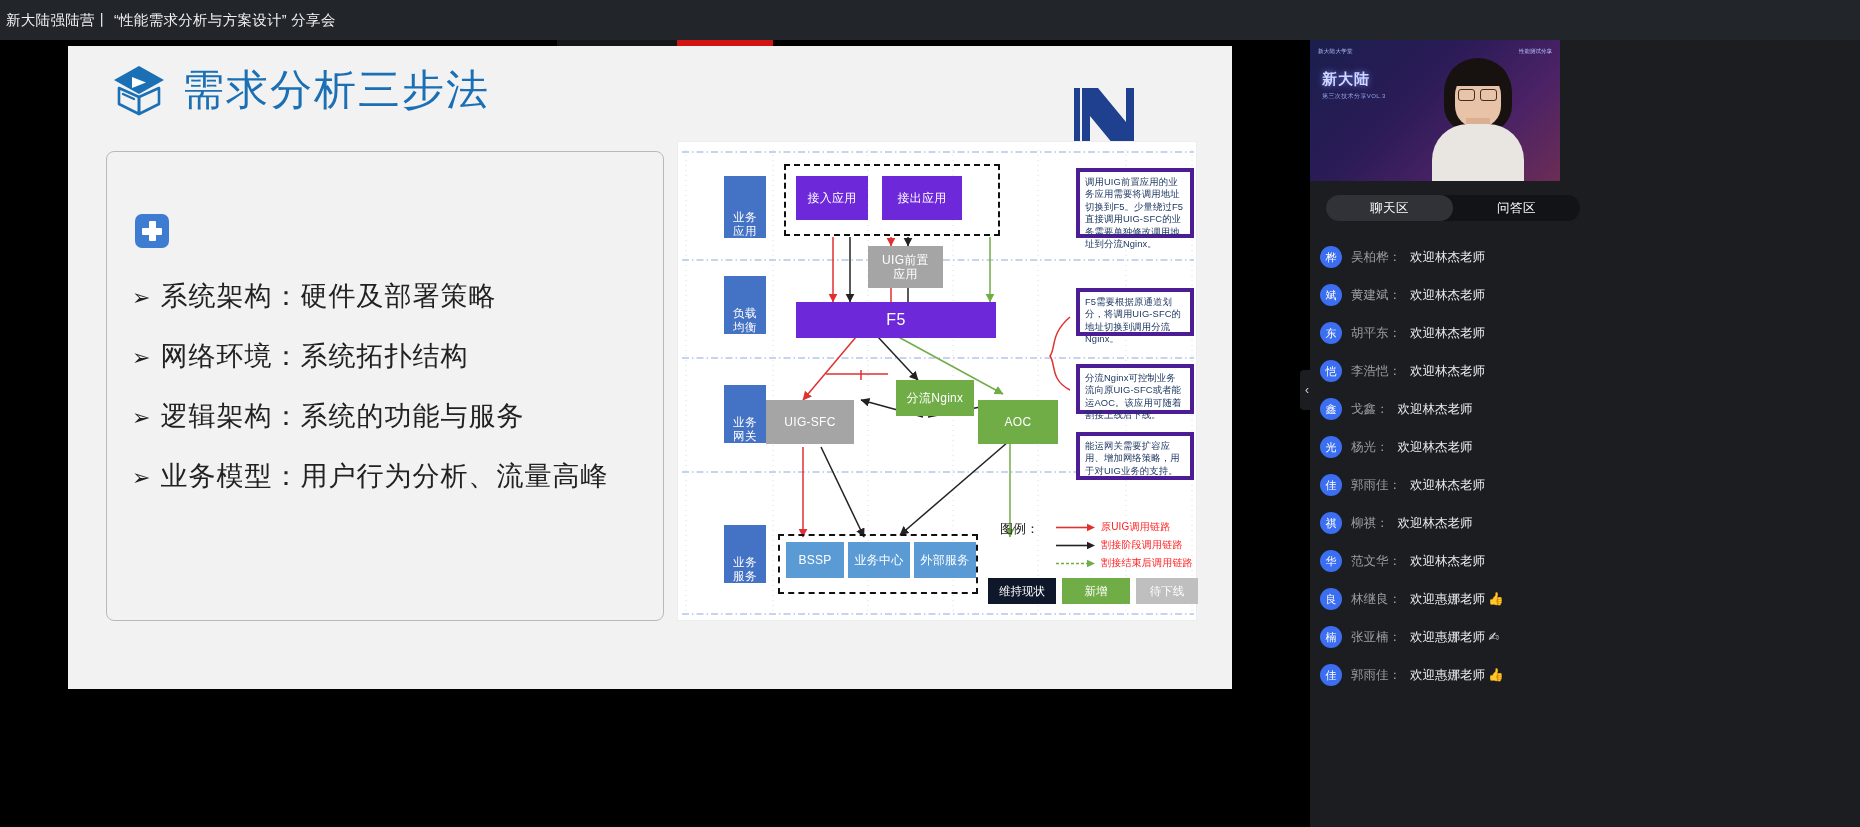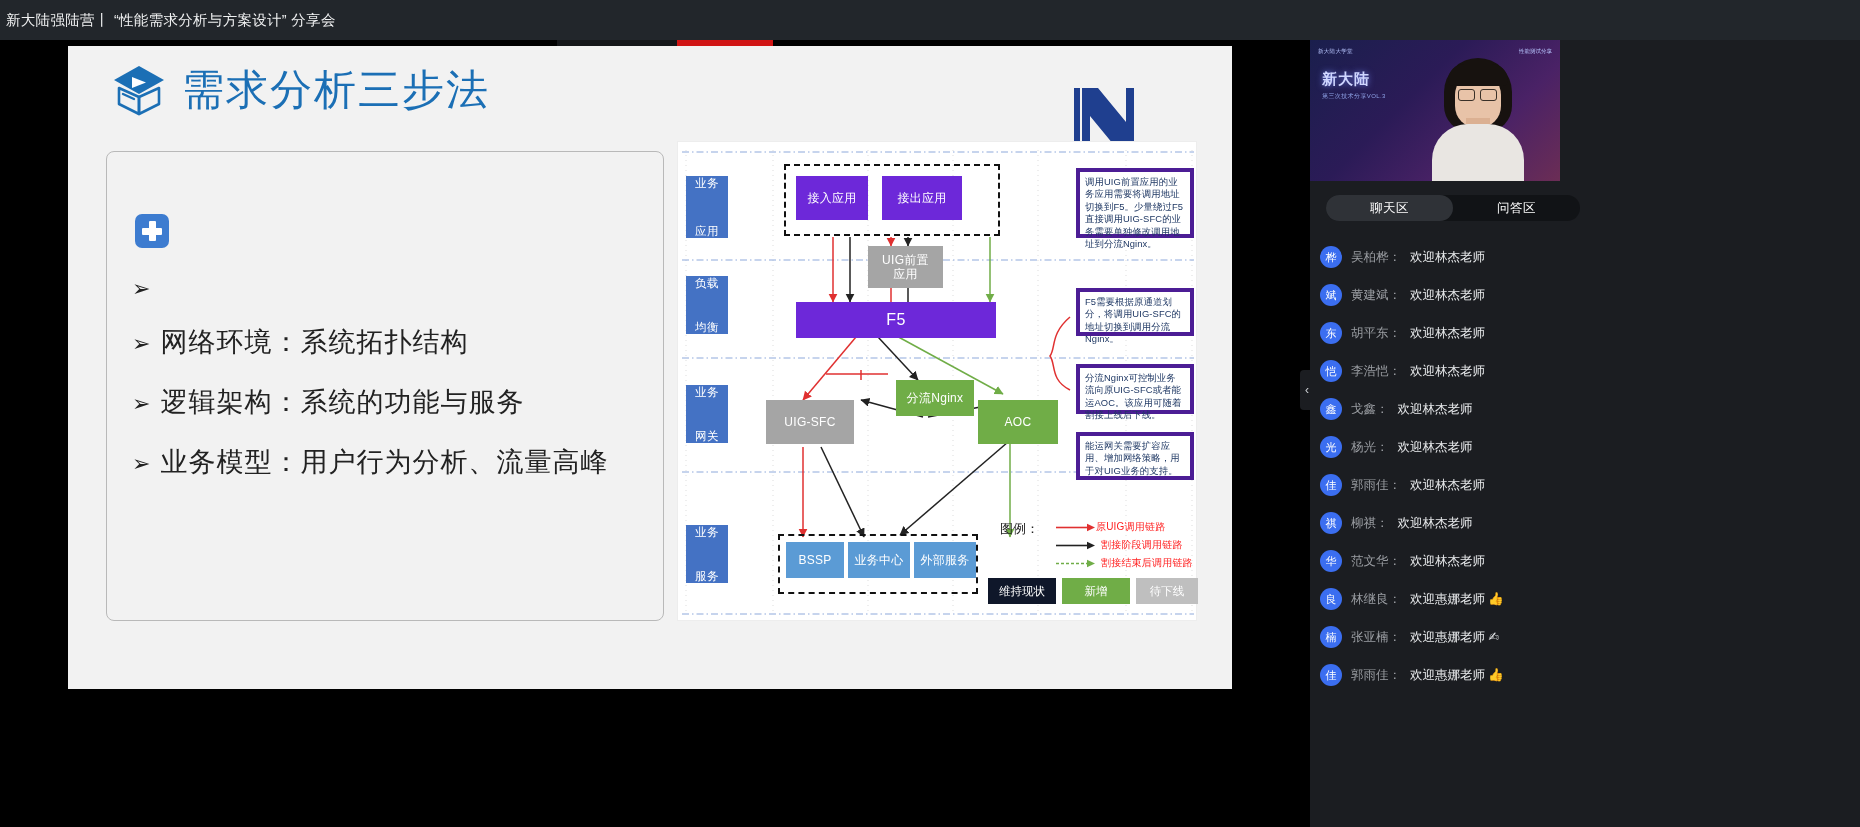--- a/index.html
+++ b/index.html
@@ -63,22 +63,23 @@
   
   .diagram {
     position: absolute; left: 609px; top: 95px; width: 520px; height: 480px;
     background: #ffffff; border: 1px solid #ededed;
   }
   .dg { position: absolute; left: 0; top: 0; width: 520px; height: 480px; }
 
   .lane-label {
     position: absolute; width: 42px; background: #4472c4; color: #fff;
     font-size: 11.5px; line-height: 14px; text-align: center;
-    display: flex; align-items: center; justify-content: space-between; flex-direction: column;
+    display: flex; align-items: center; justify-content: flex-end; flex-direction: column;
     letter-spacing: .5px;
+    margin-left: 38px;
   }
   .node {
     position: absolute; color: #fff; font-size: 12px; display: flex;
     align-items: center; justify-content: center; text-align: center; line-height: 14px;
     letter-spacing: .3px;
   }
   .node.blue { background: #6d28d9; }
   .node.gray { background: #a5a5a5; }
   .node.green { background: #70ad47; }
   .node.lightblue { background: #5b9bd5; }
@@ -178,20 +179,21 @@
             <div class="plus-badge-inner">
               <div class="h" style="top:6.5px;left:0;"></div>
               <div class="v" style="left:6.5px;top:0;"></div>
             </div>
           </div>
         </div>
 
         <div class="bullets">
           <div class="bullet">
             <span class="bullet-mark">➢</span>
+            <span class="bullet-text">系统架构：硬件及部署策略</span>
           </div>
           <div class="bullet">
             <span class="bullet-mark">➢</span>
             <span class="bullet-text">网络环境：系统拓扑结构</span>
           </div>
           <div class="bullet">
             <span class="bullet-mark">➢</span>
             <span class="bullet-text">逻辑架构：系统的功能与服务</span>
           </div>
           <div class="bullet">
@@ -305,21 +307,21 @@
         <div class="node lightblue" style="left:170px; top:400px; width:62px; height:36px;">业务中心</div>
         <div class="node lightblue" style="left:236px; top:400px; width:62px; height:36px;">外部服务</div>
 
         <div class="annot" style="left:398px; top:26px; width:118px; height:70px;">调用UIG前置应用的业务应用需要将调用地址切换到F5。少量绕过F5直接调用UIG-SFC的业务需要单独修改调用地址到分流Nginx。</div>
         <div class="annot" style="left:398px; top:146px; width:118px; height:48px;">F5需要根据原通道划分，将调用UIG-SFC的地址切换到调用分流Nginx。</div>
         <div class="annot" style="left:398px; top:222px; width:118px; height:50px;">分流Nginx可控制业务流向原UIG-SFC或者能运AOC。该应用可随着割接上线后下线。</div>
         <div class="annot" style="left:398px; top:290px; width:118px; height:48px;">能运网关需要扩容应用、增加网络策略，用于对UIG业务的支持。</div>
 
         <div class="legend-title" style="left:322px; top:378px;">图例：</div>
 
-        <div class="legend-row" style="left:378px; top:378px; display:flex; align-items:center; ">
+        <div class="legend-row" style="left:378px; top:378px; display:flex; align-items:center; gap:5px;">
           <svg width="40" height="9">
             <line x1="0" y1="4.5" x2="31" y2="4.5" stroke="#e03030" stroke-width="1.6"></line>
             <path d="M31,0.8 L39,4.5 L31,8.2 Z" fill="#e03030"></path>
           </svg>
           <span>原UIG调用链路</span>
         </div>
         <div class="legend-row" style="left:378px; top:396px; display:flex; align-items:center; gap:5px;">
           <svg width="40" height="9">
             <line x1="0" y1="4.5" x2="31" y2="4.5" stroke="#222" stroke-width="1.6"></line>
             <path d="M31,0.8 L39,4.5 L31,8.2 Z" fill="#222"></path>

